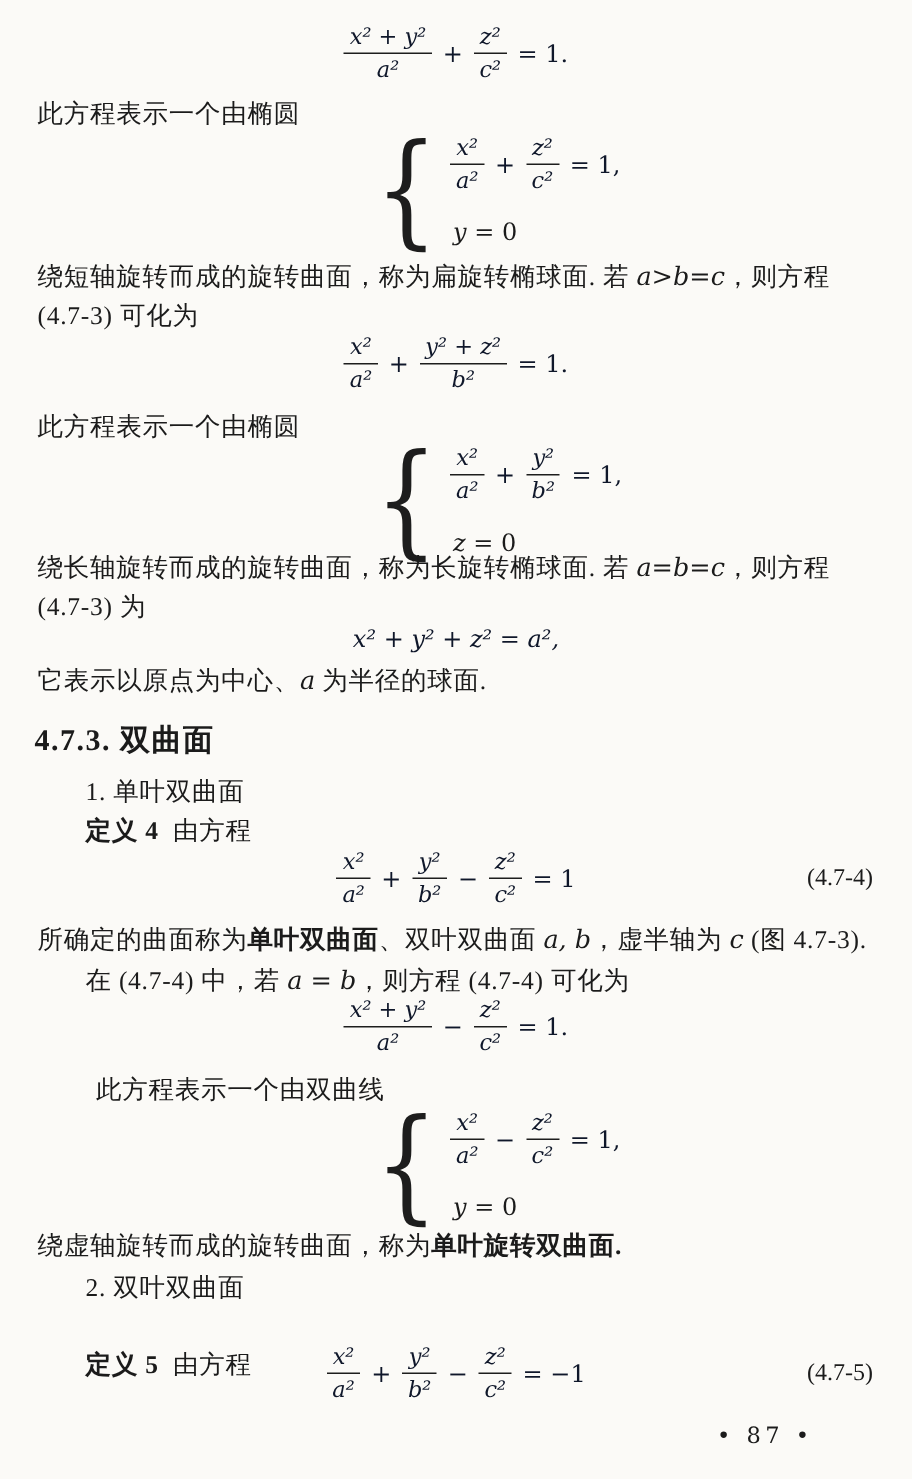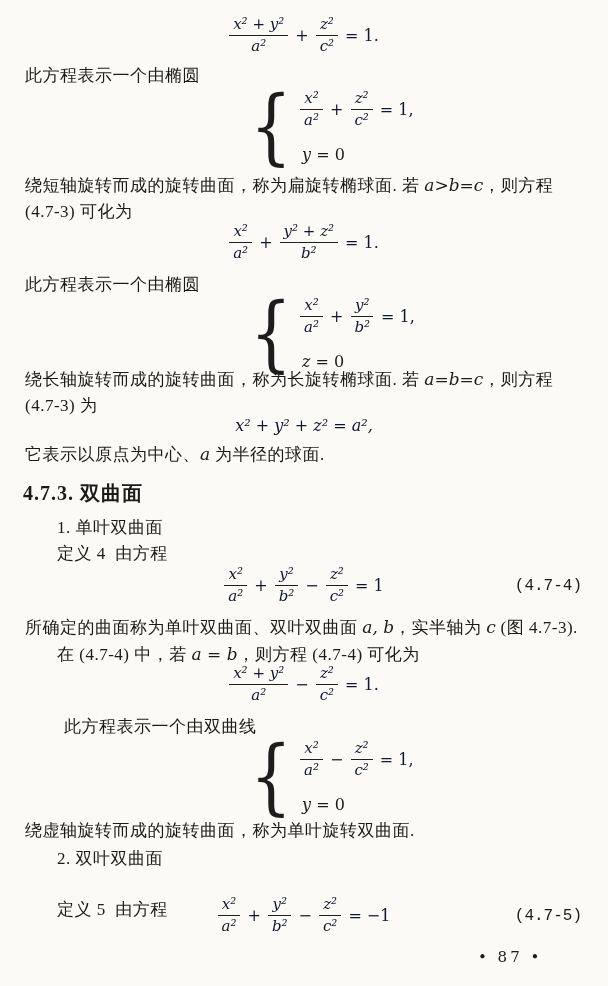--- a/index.html
+++ b/index.html
@@ -4,31 +4,31 @@
 <style>
   html,body{margin:0;padding:0;}
   body{
     width:608px;height:986px;position:relative;overflow:hidden;
     background:#fbfaf7;color:#1b1b1b;
     font-family:"Liberation Serif",serif;
   }
   .blk{position:absolute;}
   .para{font-size:17px;line-height:26px;letter-spacing:.5px;}
   .mi{font-style:italic;font-family:"DejaVu Serif",serif;letter-spacing:0;}
-  .bold{font-weight:normal;}
+  .bold{font-weight:bold;}
   
   .eqwrap{left:0;right:0;display:flex;justify-content:center;}
   .eq{display:inline-flex;align-items:center;gap:7px;
       font-size:16px;font-family:"DejaVu Serif",serif;color:#0f172a;}
   .frac{display:inline-flex;flex-direction:column;align-items:center;line-height:1.15;font-size:15px;}
   .frac .num{display:block;padding:0 4px 2px;border-bottom:1.5px solid #1d1d1d;}
   .frac .den{display:block;padding:2px 4px 0;}
   .op,.rhs{font-size:16px;}
   .eqtag{position:absolute;right:26px;top:50%;transform:translateY(-50%);
-         font-size:16px;font-family:Liberation Mono, monospace;}
+         font-size:16px;font-family:Liberation Serif, serif;}
   
   .cases{display:flex;align-items:center;}
   .brace{font-family:"DejaVu Serif",serif;font-weight:400;font-size:66px;
          line-height:1;transform:scaleY(1.25);margin-right:8px;color:#1d1d1d;}
   .cases-rows{display:flex;flex-direction:column;gap:15px;}
   .cases-l2{font-size:16px;font-family:"DejaVu Serif",serif;padding-left:2px;}
   
   .h-sec{font-size:20px;font-weight:bold;letter-spacing:1px;}
   .sub{font-size:17px;letter-spacing:.5px;text-align:right;}
   .pageno{font-size:15px;letter-spacing:3px;font-family:"DejaVu Serif",serif;}
@@ -155,21 +155,21 @@
     <span class="frac">
         <span class="num mi">z²</span>
         <span class="den mi">c²</span>
       </span>
     <span class="rhs">= 1</span>
   </span>
   <span class="eqtag">(4.7-4)</span>
 </div>
 
 <div class="blk para" style="top:614px;left:25px;width:570px;">
-  <span>所确定的曲面称为</span><span class="bold">单叶双曲面</span><span>、双叶双曲面 </span><span class="mi">a, b</span><span>，实半轴为 </span><span class="mi">c</span><span> (图 4.7-3).</span>
+  <span>所确定的曲面称为</span><span class="bold">单叶双曲面</span><span>、双叶双曲面 </span><span class="mi">a, b</span><span>，虚半轴为 </span><span class="mi">c</span><span> (图 4.7-3).</span>
 </div>
 
 <div class="blk para" style="top:641px;left:57px;">
   <span>在 (4.7-4) 中，若 </span><span class="mi">a = b</span><span>，则方程 (4.7-4) 可化为</span>
 </div>
 
 <div class="blk eqwrap" style="top:665px;">
   <span class="eq">
     <span class="frac">
         <span class="num mi">x² + y²</span>

